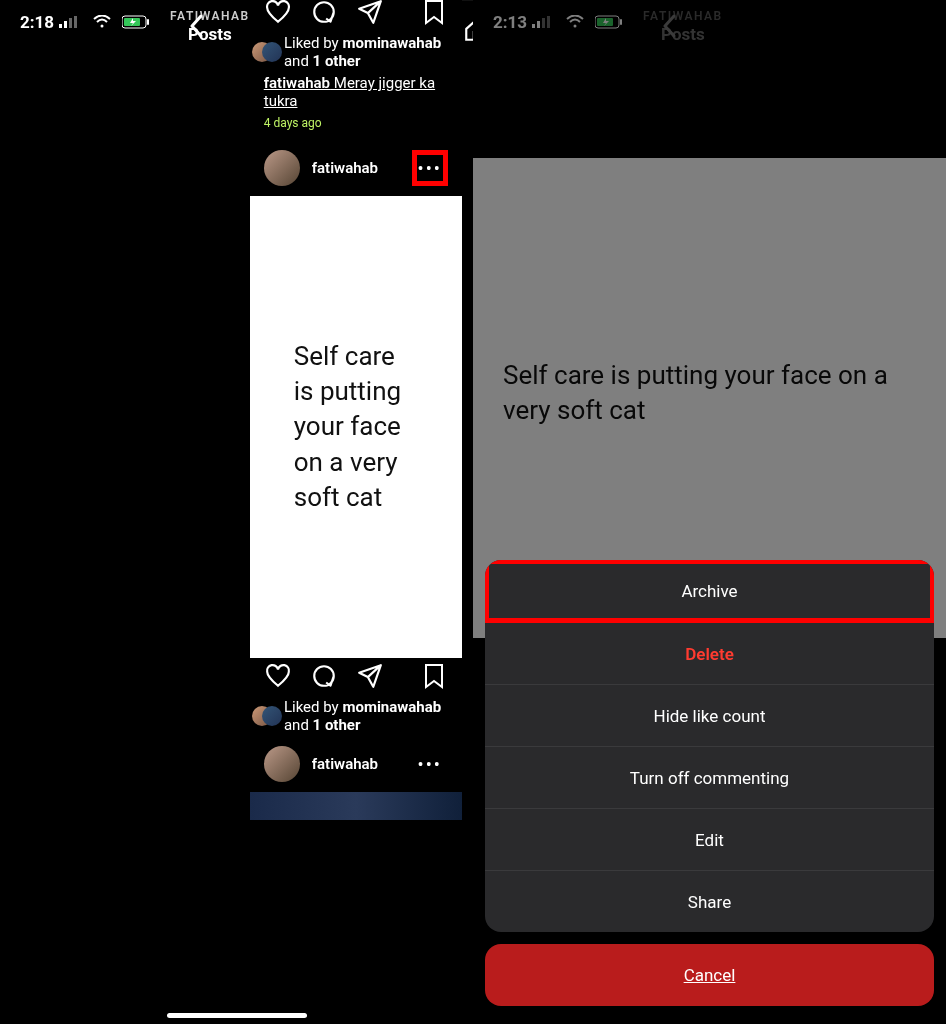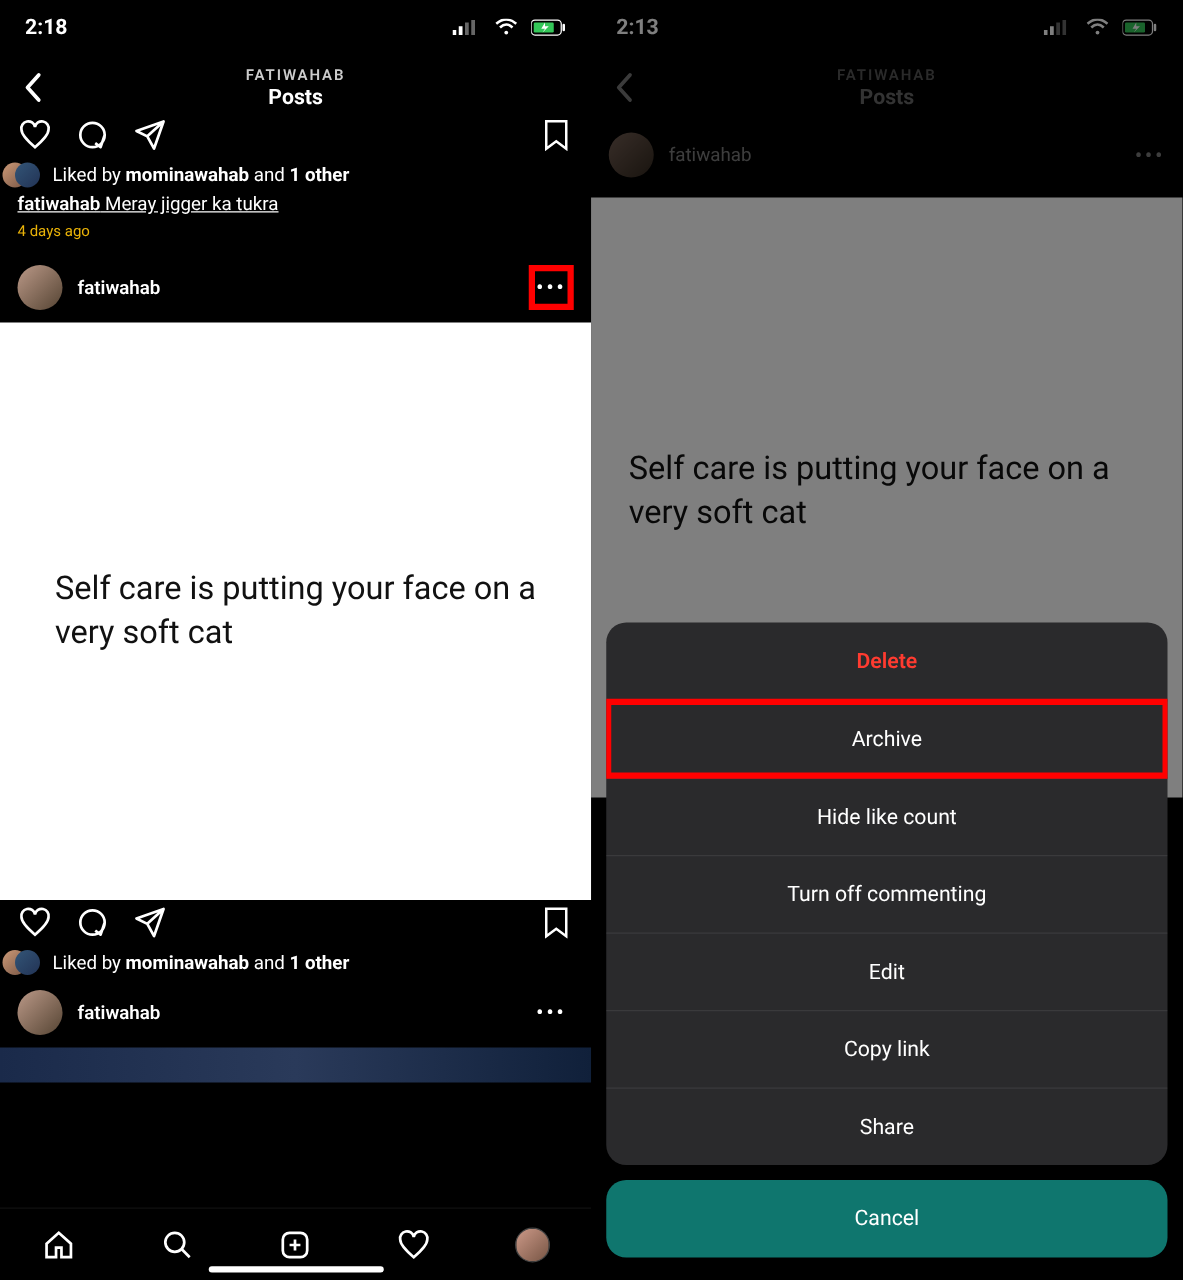--- a/index.html
+++ b/index.html
@@ -11,21 +11,21 @@
     color: #fff;
     overflow: hidden;
     display: flex;
   }
   .phone {
     width: 473px;
     height: 1024px;
     position: relative;
     background: #000;
     display: flex;
-    flex-direction: column;
+    flex-direction: row;
   }
   
   .status {
     height: 44px;
     display: flex;
     align-items: center;
     justify-content: space-between;
     padding: 0 20px;
     font-size: 17px;
     font-weight: 700;
@@ -56,21 +56,21 @@
   }
   .actionrow .spacer { flex:1; }
   .ic { width:28px; height:28px; display:flex; align-items:center; justify-content:center; }
   .likebar { display:flex; align-items:center; gap:10px; padding: 2px 2px 2px; font-size:15px; }
   .miniav { width:30px; height:20px; position:relative; }
   .miniav .a1,.miniav .a2{ width:20px;height:20px;border-radius:50%;position:absolute;top:0;}
   .miniav .a1{left:0;background:linear-gradient(135deg,#c97,#754);}
   .miniav .a2{left:10px;background:linear-gradient(135deg,#357,#235);}
   .caption { padding: 2px 14px 2px; font-size:15px;text-decoration:underline; }
   .caption b { font-weight:600; }
-  .time { padding: 4px 14px 10px; font-size:12px; color:#eab308; }
+  .time { padding: 4px 14px 10px; font-size:12px; color:#bef264; }
   .posthead {
     display:flex; align-items:center; gap:12px; padding: 10px 14px;
   }
   .posthead .avatar { width:36px;height:36px;border-radius:50%; background:linear-gradient(135deg,#b98,#543); }
   .posthead .uname { font-size:15px; font-weight:600; }
   .posthead .more { margin-left:auto; width:36px;height:36px; display:flex;align-items:center;justify-content:center; font-size:18px; letter-spacing:2px;}
   .highlight-more { border:5px solid #ff0000; }
   .post-img {
     width:100%; height:462px; background:#fff; color:#111;
     display:flex; align-items:center; padding: 0 44px; font-size:26px; line-height:1.35;
@@ -108,22 +108,22 @@
     background:#2a2a2c; border-radius:16px; overflow:hidden;
   }
   .sheet-item {
     height:62px; display:flex; align-items:center; justify-content:center;
     font-size:17px; color:#fff; border-top:1px solid #3a3a3c;
   }
   .sheet-item:first-child { border-top:none; }
   .sheet-item.delete { color:#ff3b30; font-weight:600;}
   .sheet-item.highlight { outline:5px solid #ff0000; outline-offset:-4px; position:relative; z-index:2;}
   .sheet-cancel {
-    background:#0f766e; border-radius:16px; height:62px;
-    display:flex; align-items:center; justify-content:center; font-size:17px;
+    background:#b91c1c; border-radius:16px; height:62px;
+    display:flex; align-items:center; justify-content:center; font-size:17px;text-decoration:underline;
   }
   .blue-strip { position:absolute; left:0; right:0; height:28px; background:linear-gradient(90deg,#1a2a4a,#2a3a5a,#10203a); }
 </style>
 </head>
 <body>
 
 <div class="phone">
   <div class="status">
     <span>2:18</span>
     <span class="right">
@@ -323,23 +323,22 @@
   </div>
 
   <div class="rp-img">
     <div class="tx">Self care is putting your face on a very soft cat</div>
   </div>
 
   <div class="dim-bg"></div>
 
   <div class="sheet">
     <div class="sheet-group">
+      <div class="sheet-item highlight">Archive</div>
       <div class="sheet-item delete">Delete</div>
-      <div class="sheet-item highlight">Archive</div>
       <div class="sheet-item">Hide like count</div>
       <div class="sheet-item">Turn off commenting</div>
       <div class="sheet-item">Edit</div>
-      <div class="sheet-item">Copy link</div>
       <div class="sheet-item">Share</div>
     </div>
     <div class="sheet-cancel">Cancel</div>
   </div>
 </div>
 
 </body></html>

